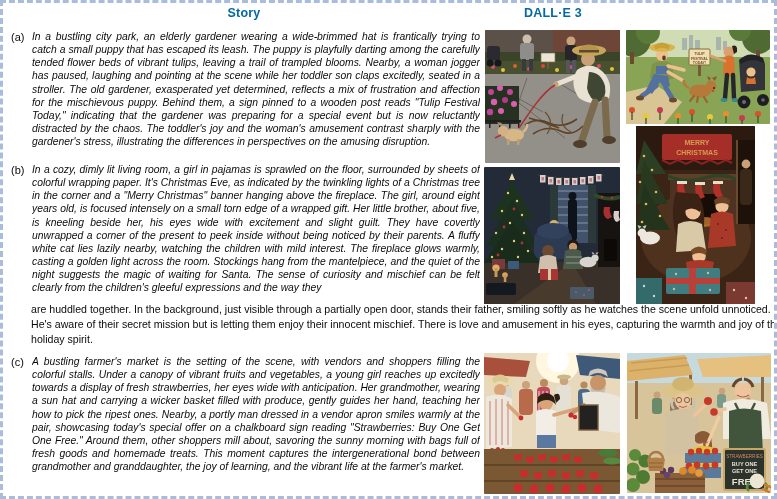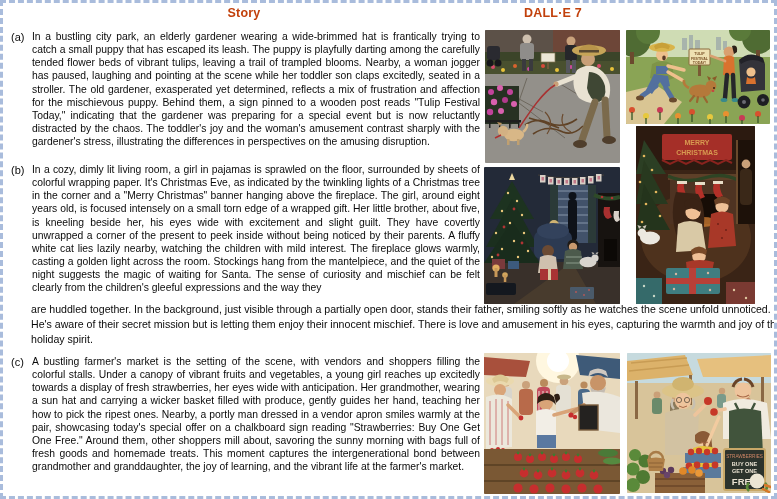--- a/index.html
+++ b/index.html
@@ -8,54 +8,54 @@
     width:777px;height:499px;
     box-sizing:border-box;
     background:#fff;
     border:3px dashed #a9bcdc;
     font-family:"Liberation Sans", sans-serif;
     color:#0a0a0a;
     overflow:hidden;
   }
   .hdr{
     position:absolute;top:3px;
-    font-weight:bold;color:#c2410c;
+    font-weight:bold;color:#0369a1;
     font-size:12.5px;letter-spacing:.2px;
     text-align:center;
   }
   .hdr-story{left:0;width:482px;}
   .hdr-dalle{left:480px;width:140px;}
   .hdr-gpt{left:620px;width:152px;}
   .rowlabel{
     position:absolute;left:8px;
     font-size:11px;color:#0a0a0a;
   }
   .story{
     position:absolute;left:29px;width:448px;
     font-size:10.35px;line-height:13.12px;
-    text-align:justify;overflow:hidden;
+    text-align:justify;overflow:hidden;font-style:italic;
   }
   .story-wide{
     position:absolute;left:28px;width:756px;
     font-size:10.6px;line-height:15px;
     text-align:left;overflow:hidden;
   }
   .imgbox{
     position:absolute;overflow:hidden;border-radius:1px;background:#ddd;
   }
   .imgbox svg{display:block;width:100%;height:100%;}
   text{font-family:"Liberation Sans",sans-serif;}
 </style>
 </head>
 <body>
 
 <div class="figure">
 
   <div class="hdr hdr-story">Story</div>
-  <div class="hdr hdr-dalle">DALL·E 7</div>
+  <div class="hdr hdr-dalle">DALL·E 3</div>
 
   <div class="rowlabel" style="top:28px">(a)</div>
   <div class="story" style="top:27px;height:133px">In a bustling city park, an elderly gardener wearing a wide-brimmed hat is frantically trying to catch a small puppy that has escaped its leash. The puppy is playfully darting among the carefully tended flower beds of vibrant tulips, leaving a trail of trampled blooms. Nearby, a woman jogger has paused, laughing and pointing at the scene while her toddler son claps excitedly, seated in a stroller. The old gardener, exasperated yet determined, reflects a mix of frustration and affection for the mischievous puppy. Behind them, a sign pinned to a wooden post reads "Tulip Festival Today," indicating that the gardener was preparing for a special event but is now reluctantly distracted by the chaos. The toddler's joy and the woman's amusement contrast sharply with the gardener's stress, illustrating the differences in perspectives on the amusing disruption.</div>
 
   <div class="rowlabel" style="top:161px">(b)</div>
   <div class="story" style="top:160px;height:146px">In a cozy, dimly lit living room, a girl in pajamas is sprawled on the floor, surrounded by sheets of colorful wrapping paper. It's Christmas Eve, as indicated by the twinkling lights of a Christmas tree in the corner and a "Merry Christmas" banner hanging above the fireplace. The girl, around eight years old, is focused intensely on a small torn edge of a wrapped gift. Her little brother, about five, is kneeling beside her, his eyes wide with excitement and slight guilt. They have covertly unwrapped a corner of the present to peek inside without being noticed by their parents. A fluffy white cat lies lazily nearby, watching the children with mild interest. The fireplace glows warmly, casting a golden light across the room. Stockings hang from the mantelpiece, and the quiet of the night suggests the magic of waiting for Santa. The sense of curiosity and mischief can be felt clearly from the children's gleeful expressions and the way they</div>
   <div class="story-wide" style="top:299px;height:47px">are huddled together. In the background, just visible through a partially open door, stands their father, smiling softly as he watches the scene unfold unnoticed. He's aware of their secret mission but is letting them enjoy their innocent mischief. There is love and amusement in his eyes, capturing the warmth and joy of the holiday spirit.</div>
 
   <div class="rowlabel" style="top:353px">(c)</div>
   <div class="story" style="top:352px;height:140px">A bustling farmer's market is the setting of the scene, with vendors and shoppers filling the colorful stalls. Under a canopy of vibrant fruits and vegetables, a young girl reaches up excitedly towards a display of fresh strawberries, her eyes wide with anticipation. Her grandmother, wearing a sun hat and carrying a wicker basket filled with produce, gently guides her hand, teaching her how to pick the ripest ones. Nearby, a portly man dressed in a vendor apron smiles warmly at the pair, showcasing today's special offer on a chalkboard sign reading "Strawberries: Buy One Get One Free." Around them, other shoppers mill about, savoring the sunny morning with bags full of fresh goods and homemade treats. This moment captures the intergenerational bond between grandmother and granddaughter, the joy of learning, and the vibrant life at the farmer's market.</div>

